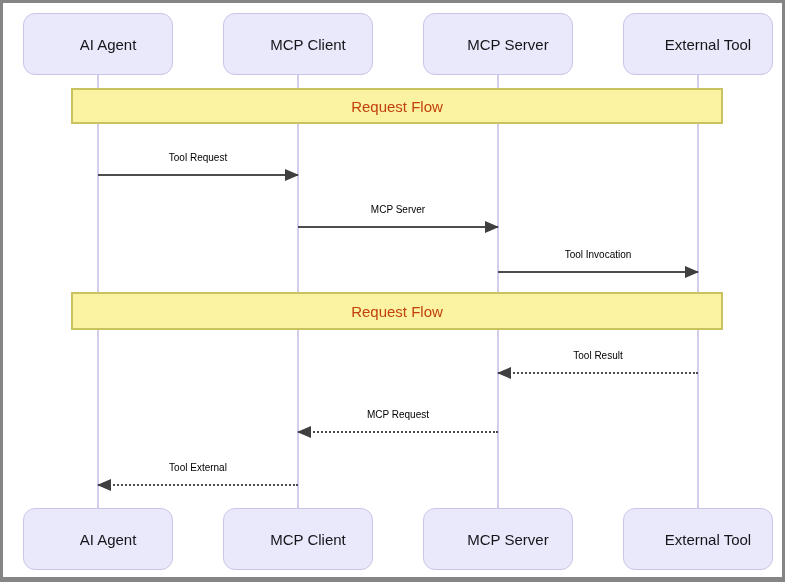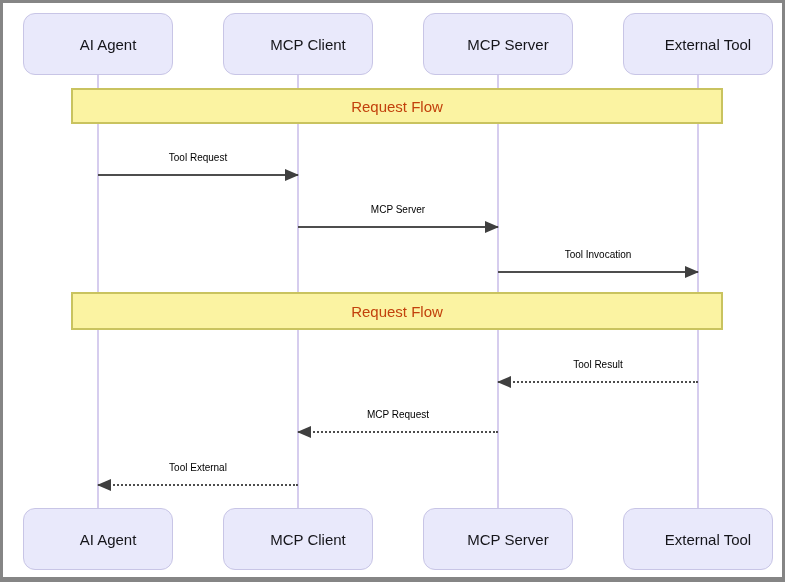--- a/index.html
+++ b/index.html
@@ -105,21 +105,21 @@
       </div>
   </div>
 
   <div class="msg" style="left:495px;top:242px">
     <div class="msg-label">Tool Invocation</div>
     <div class="msg-line">
         <span class="head head-right"></span>
       </div>
   </div>
 
-  <div class="msg" style="left:495px;top:352px">
+  <div class="msg" style="left:495px;top:343px">
     <div class="msg-label">Tool Result</div>
     <div class="msg-line dotted">
         <span class="head head-left"></span>
       </div>
   </div>
 
   <div class="msg" style="left:295px;top:402px">
     <div class="msg-label">MCP Request</div>
     <div class="msg-line dotted">
         <span class="head head-left"></span>

